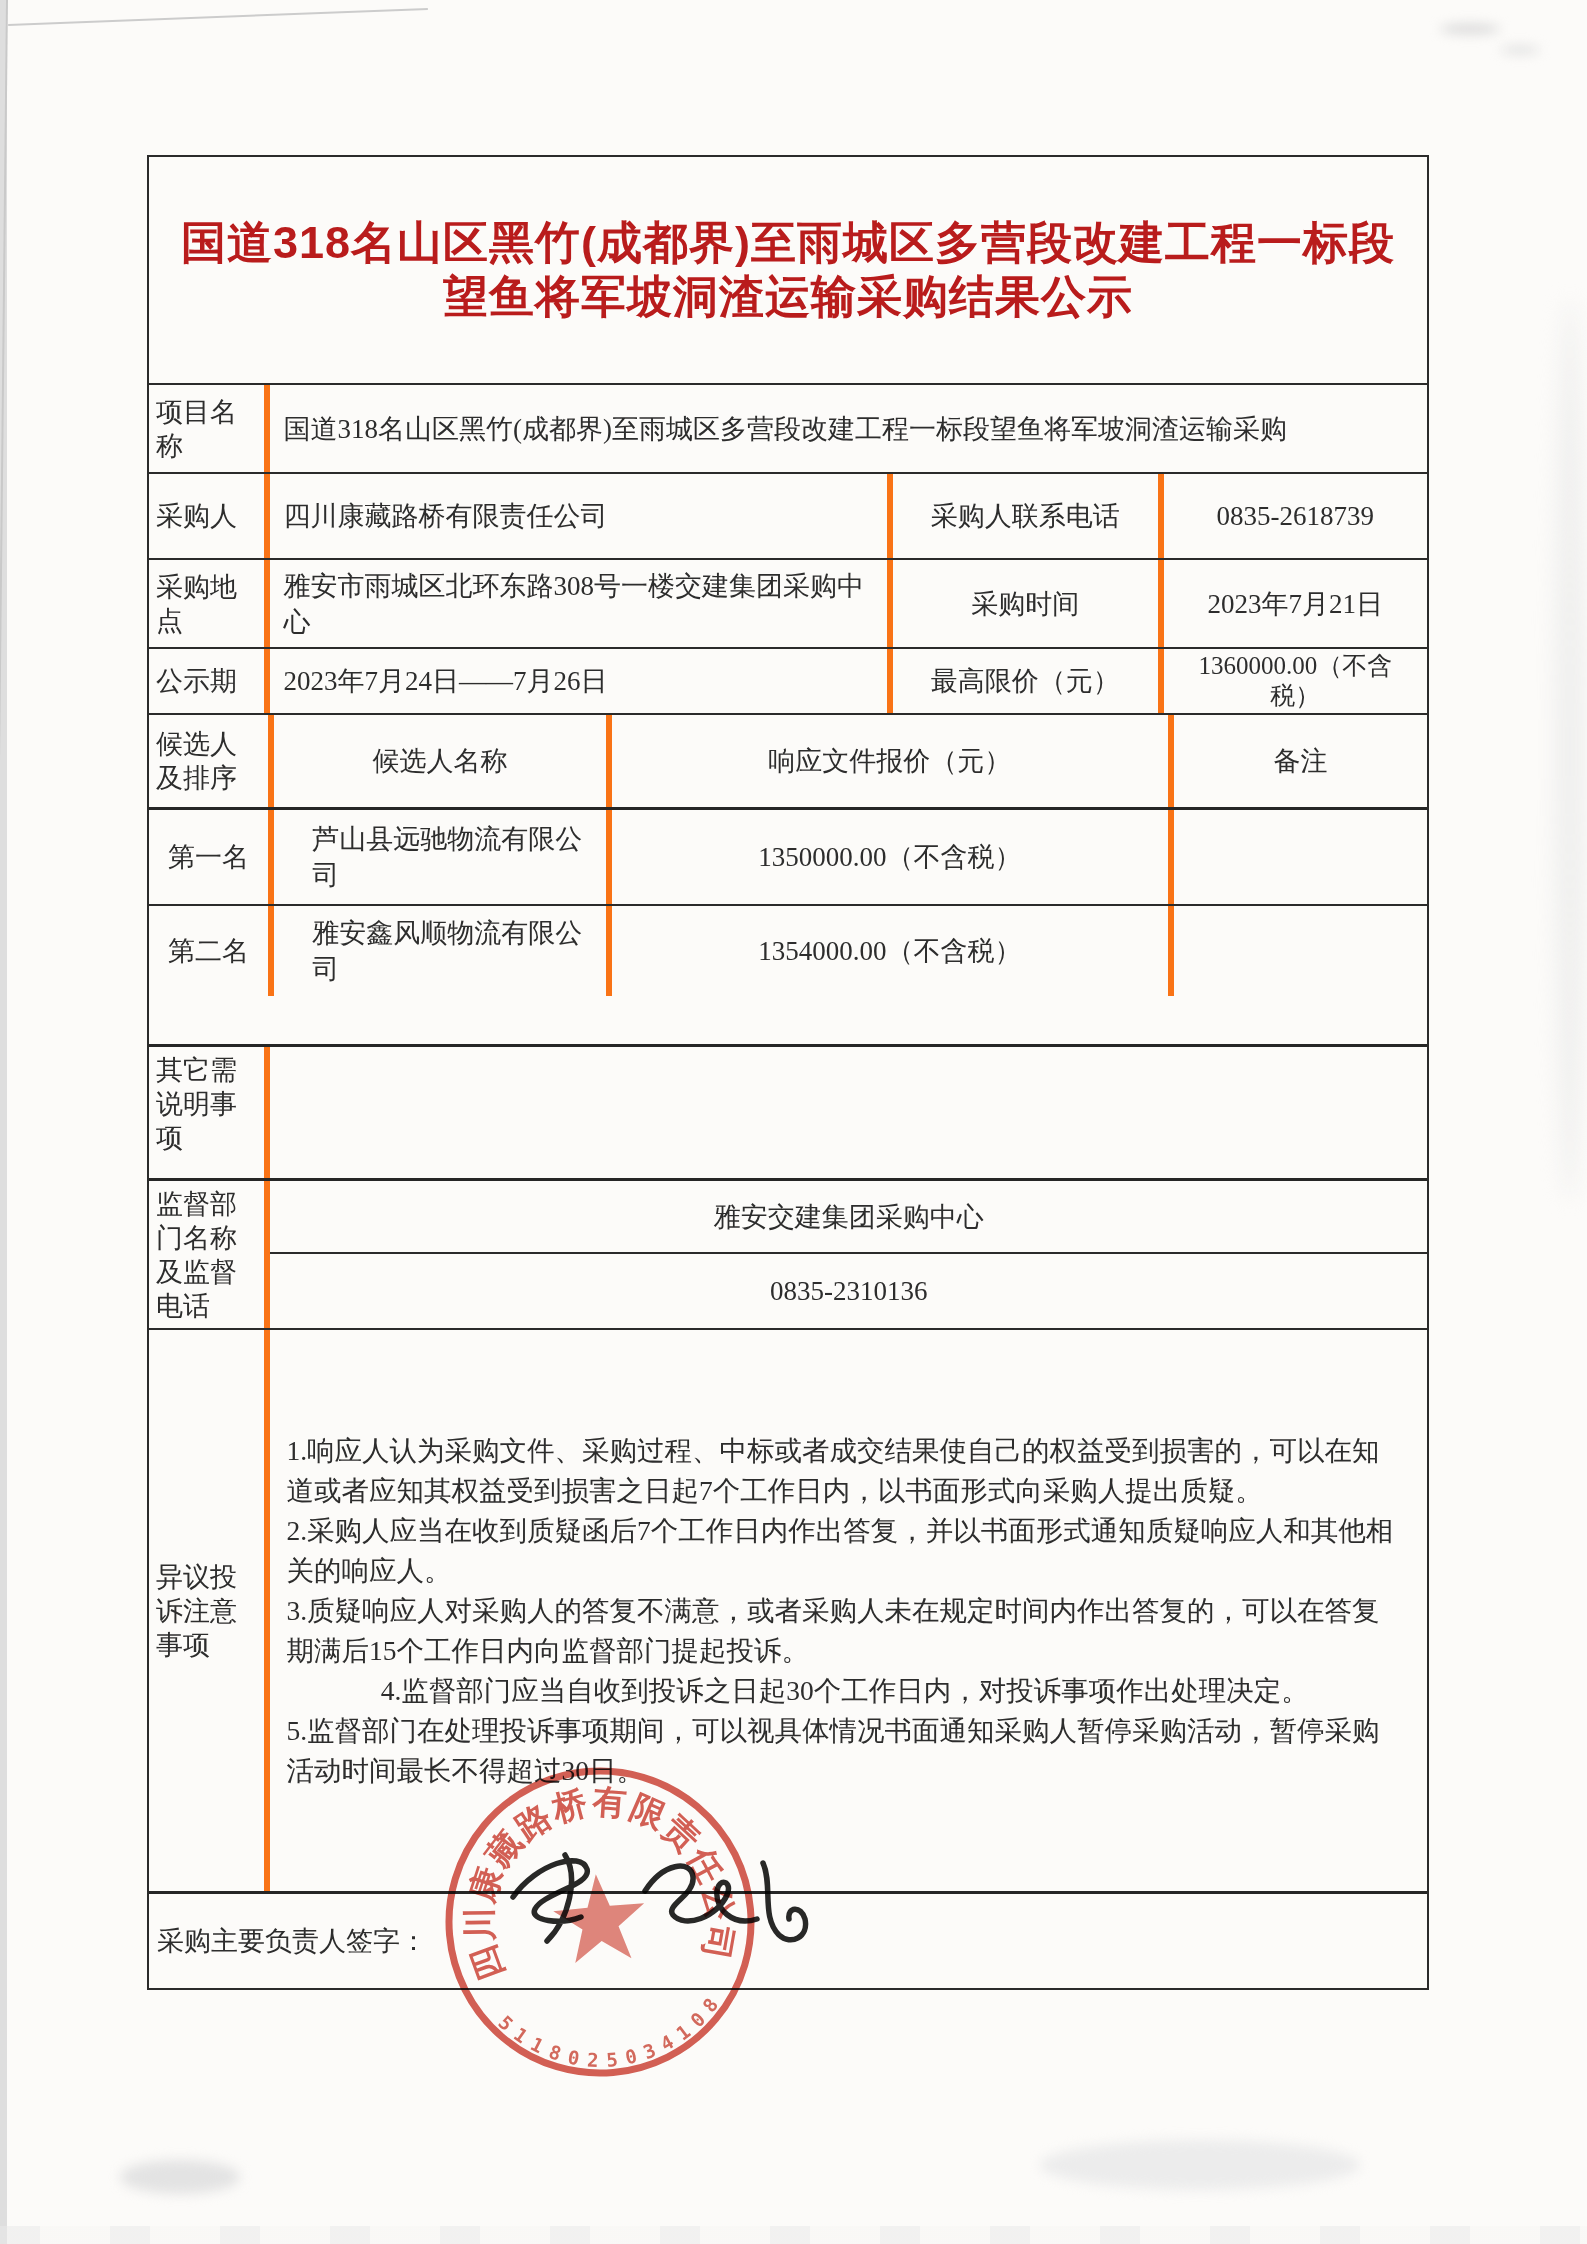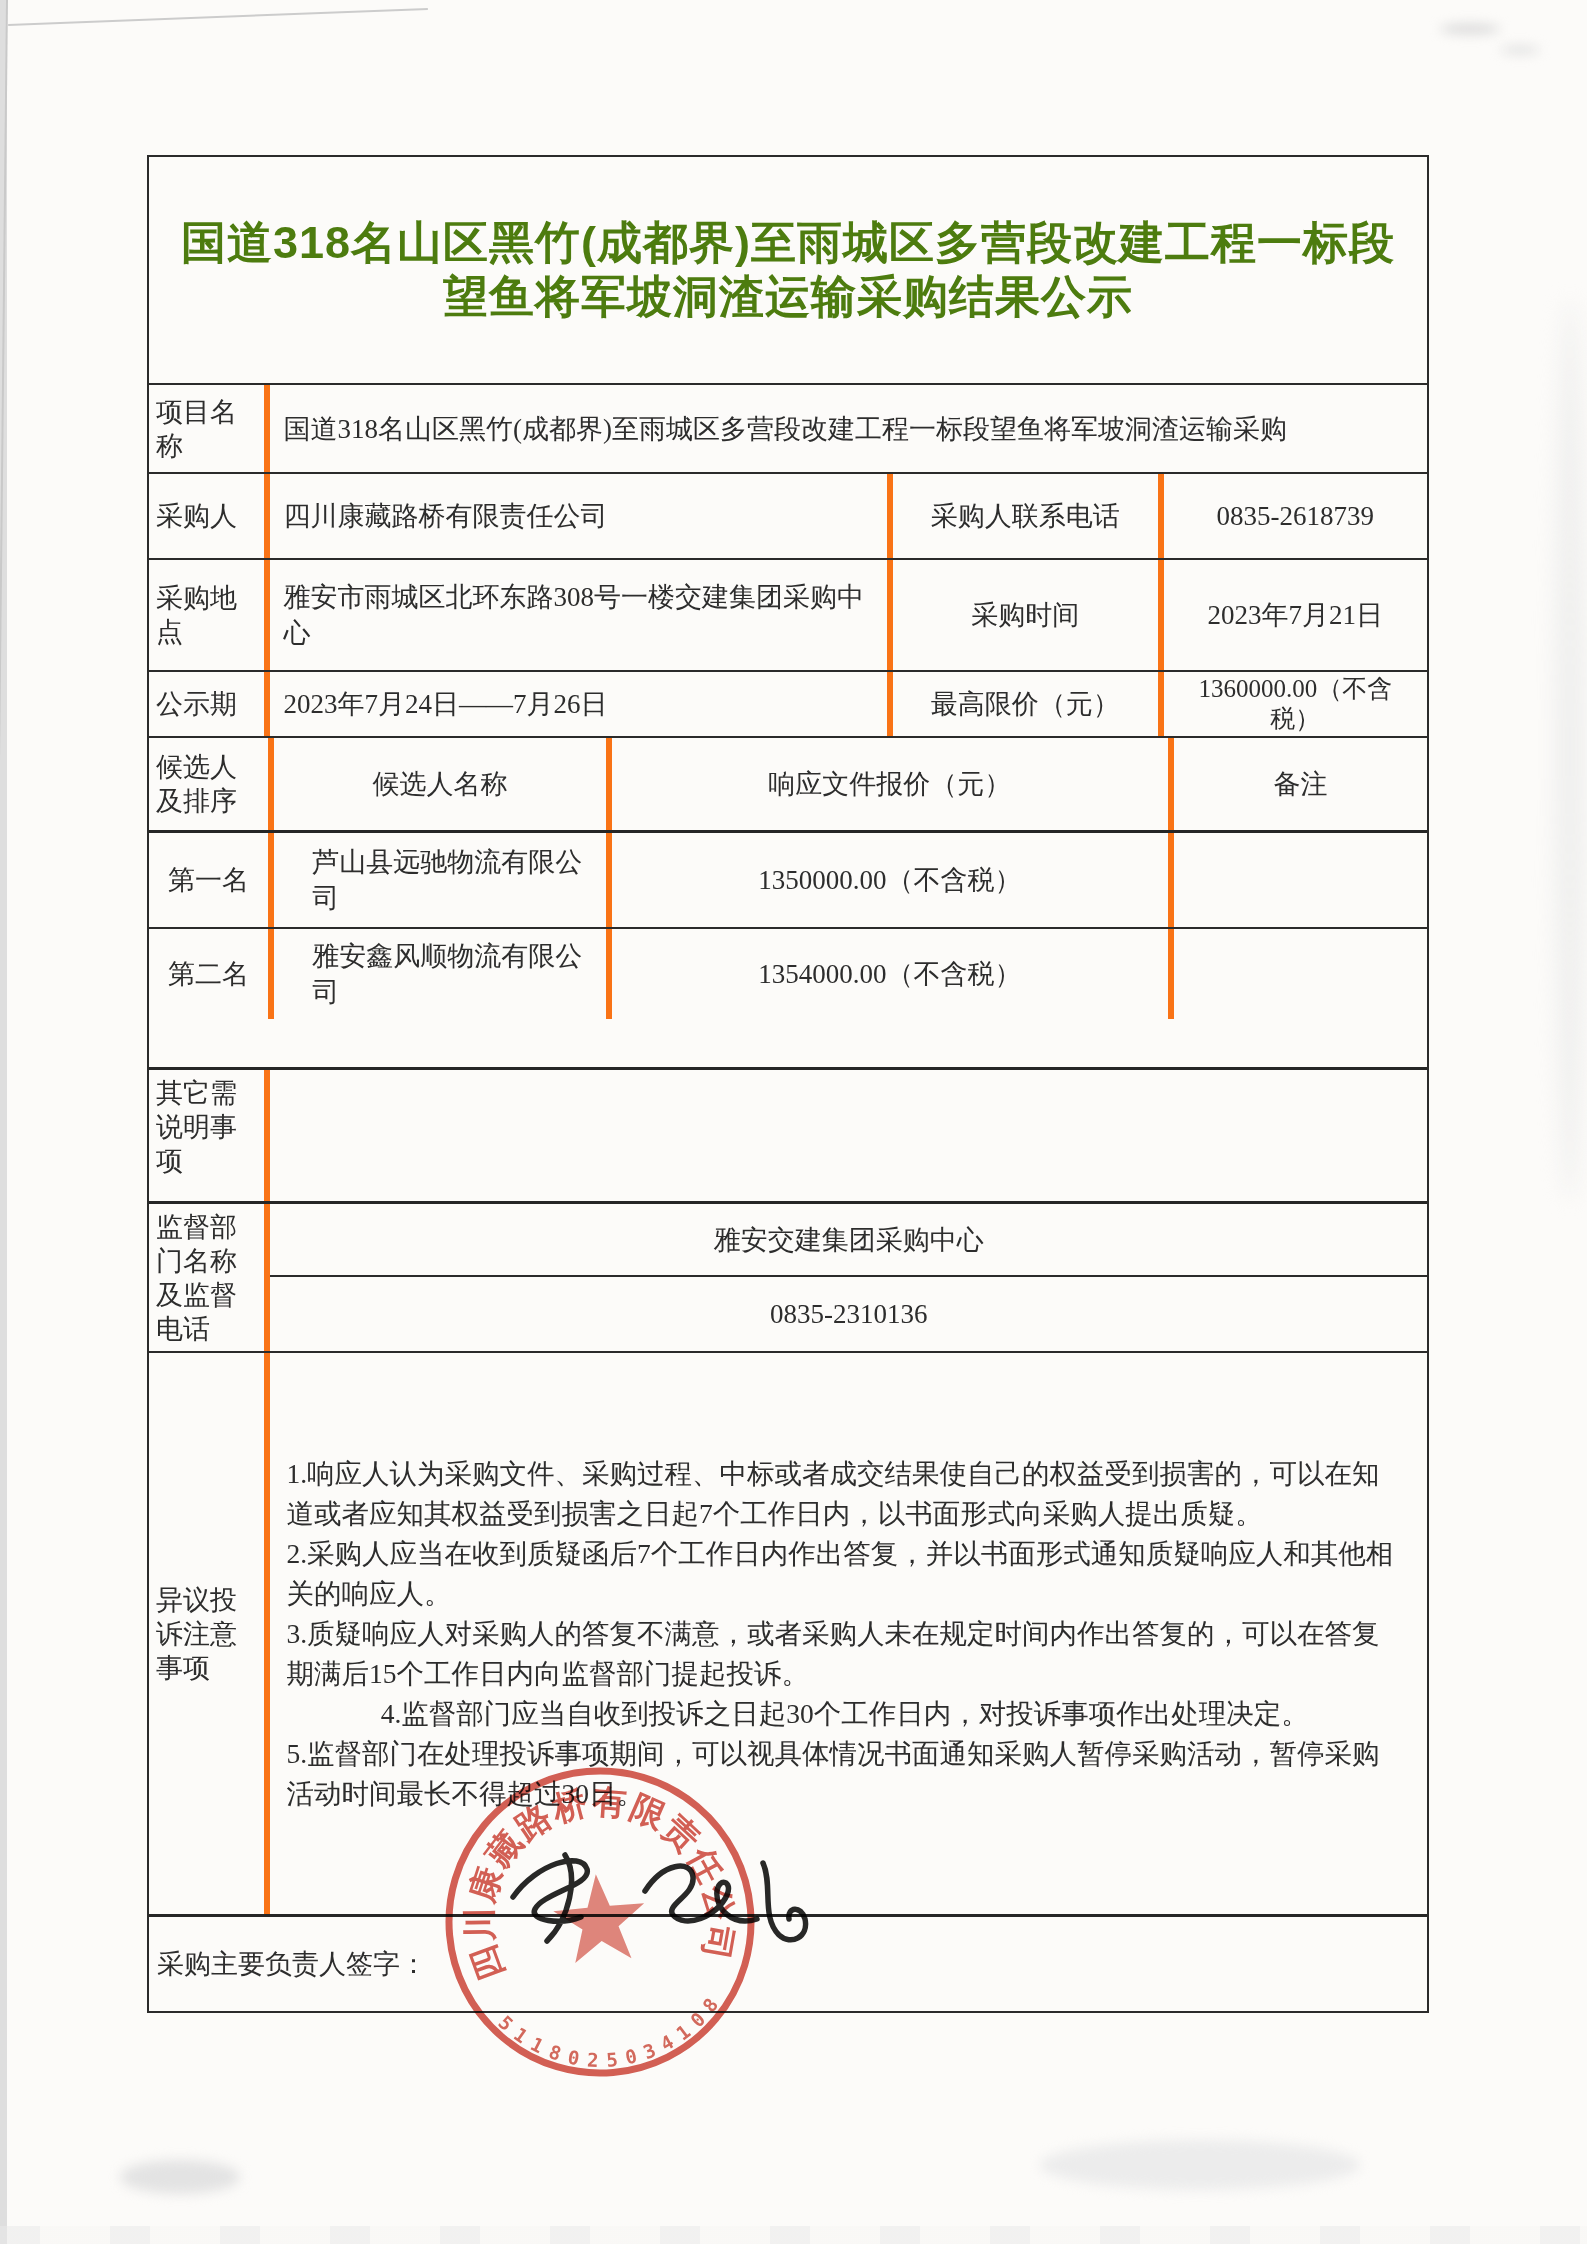--- a/index.html
+++ b/index.html
@@ -47,25 +47,25 @@
   .colD { width:20.6%;border-radius:17px; }
   .colA2 { width:9.8%; }
   .colN { width:26.4%; }
   .colP { width:44.0%; }
   .colR { width:19.8%; }
   .colRest { width:90.5%;border-radius:18px; }
 
   .r-title { height:226px; flex-direction:column; justify-content:center; align-items:center; }
   .title-line {
     font-family:"Liberation Sans","DejaVu Sans",sans-serif;
-    font-weight:bold; font-size:45px; line-height:54px; color:#4d7c0f; letter-spacing:1px;
+    font-weight:bold; font-size:45px; line-height:54px; color:#b91c1c; letter-spacing:1px;
   }
   .r-project { height:89px; }
   .r-purchaser { height:86px; }
-  .r-location { height:112px; }
+  .r-location { height:89px; }
   .r-publicity { height:66px; }
   .r-candhead { height:94px; }
   .r-first { height:97px; }
   .r-second { height:92px; }
   .r-other { height:134px;margin-top:48px; }
   .r-superv { height:150px; }
   .r-objection { height:563px; }
   .r-sign { height:97px; }
 
   .top-align { align-items:flex-start; padding-top:6px; }

